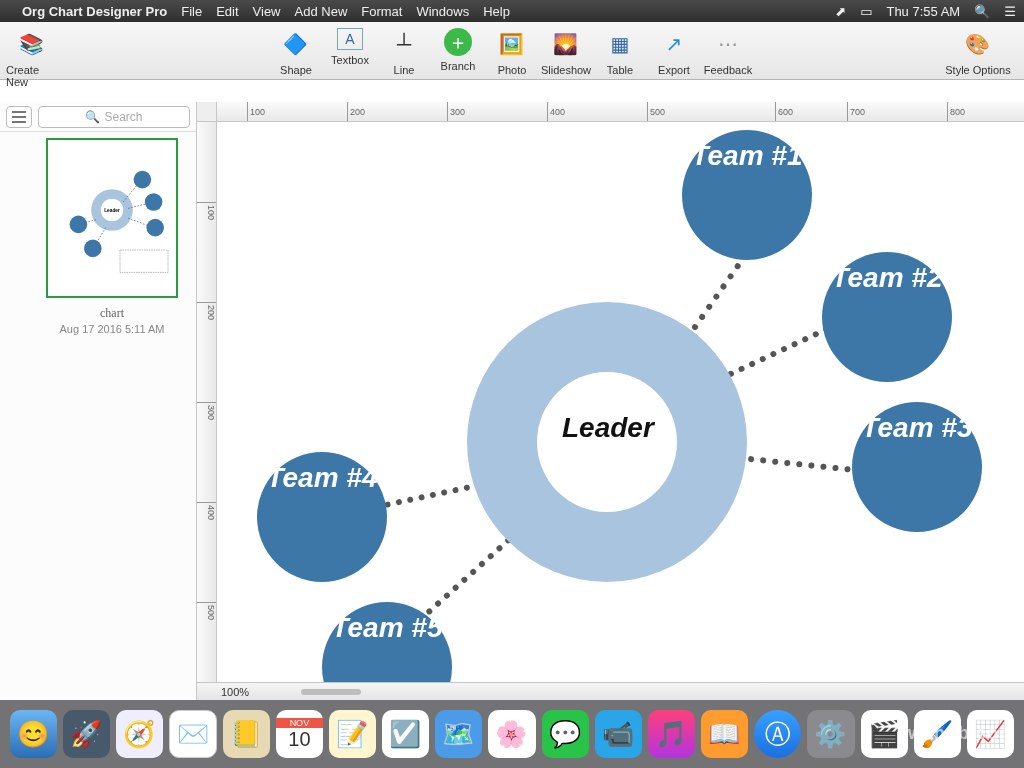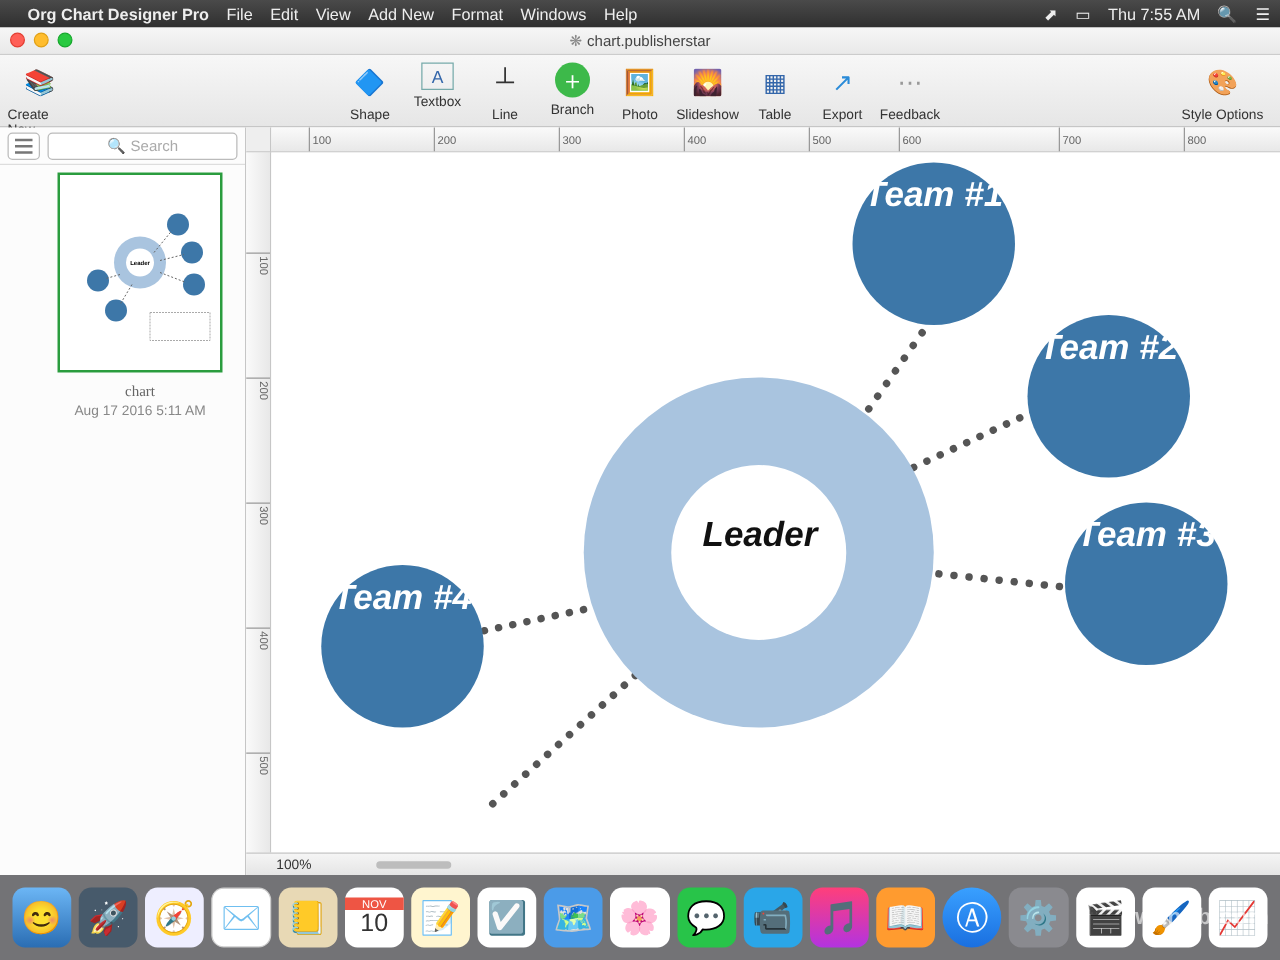--- a/index.html
+++ b/index.html
@@ -89,28 +89,20 @@
   <div class="right">
     <span>⬈</span>
     <span>▭</span>
     <span>Thu 7:55 AM</span>
     <span>🔍</span>
     <span>☰</span>
   </div>
 </div>
 
 <div class="window">
-  <div class="titlebar">
-    <div class="traffic">
-      <span class="tl-close"></span>
-      <span class="tl-min"></span>
-      <span class="tl-max"></span>
-    </div>
-    <div class="win-title"><span class="bug">❋</span><span>chart.publisherstar</span></div>
-  </div>
 
   <div class="toolbar">
     <div class="tb-left">
       <div class="tb-btn">
         <div class="ic">📚</div>
         <div class="lbl">Create New</div>
       </div>
     </div>
     <div class="tb-center">
       <div class="tb-btn">
@@ -197,21 +189,21 @@
     </div>
 
     <div class="canvas-wrap">
       <div class="ruler-corner"></div>
       <div class="ruler-h">
         <span class="tick" style="left:30px">100</span>
         <span class="tick" style="left:130px">200</span>
         <span class="tick" style="left:230px">300</span>
         <span class="tick" style="left:330px">400</span>
         <span class="tick" style="left:430px">500</span>
-        <span class="tick" style="left:502px">600</span>
+        <span class="tick" style="left:558px">600</span>
         <span class="tick" style="left:630px">700</span>
         <span class="tick" style="left:730px">800</span>
       </div>
       <div class="ruler-v">
         <span class="tick" style="top:80px">100</span>
         <span class="tick" style="top:180px">200</span>
         <span class="tick" style="top:280px">300</span>
         <span class="tick" style="top:380px">400</span>
         <span class="tick" style="top:480px">500</span>
       </div>
@@ -232,20 +224,23 @@
             <span>Team #1</span>
           </div>
         <div class="node" style="left:605px; top:130px; width:130px; height:130px;">
             <span>Team #2</span>
           </div>
         <div class="node" style="left:635px; top:280px; width:130px; height:130px;">
             <span>Team #3</span>
           </div>
         <div class="node" style="left:40px; top:330px; width:130px; height:130px;">
             <span>Team #4</span>
+          </div>
+        <div class="node" style="left:105px; top:480px; width:130px; height:130px;">
+            <span>Team #5</span>
           </div>
       </div>
 
       <div class="statusbar">
         <span>100%</span>
         <span class="grip"></span>
       </div>
     </div>
   </div>
 </div>

